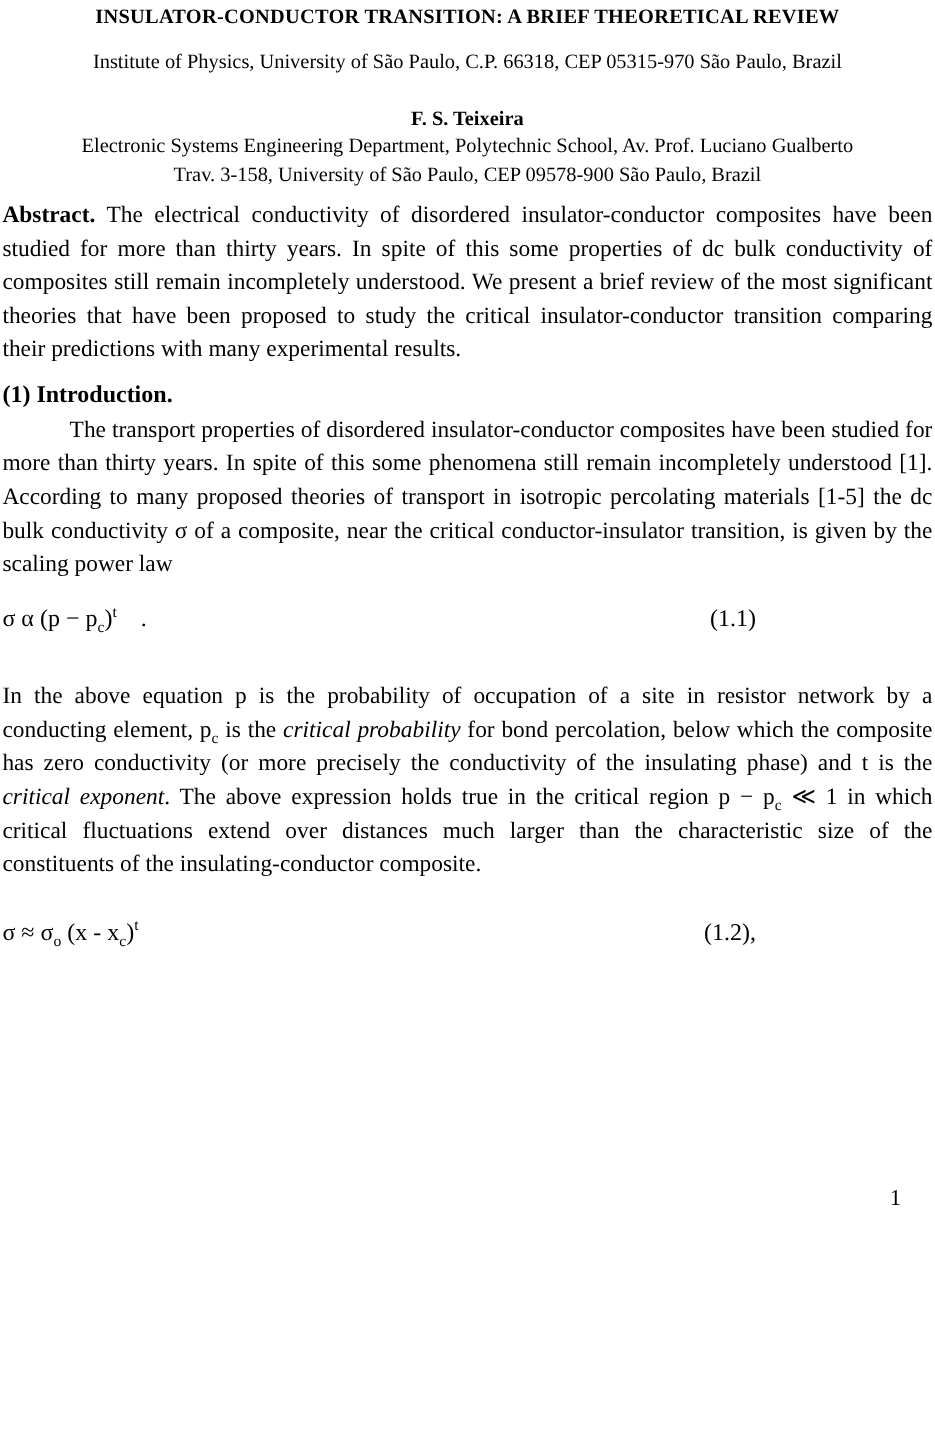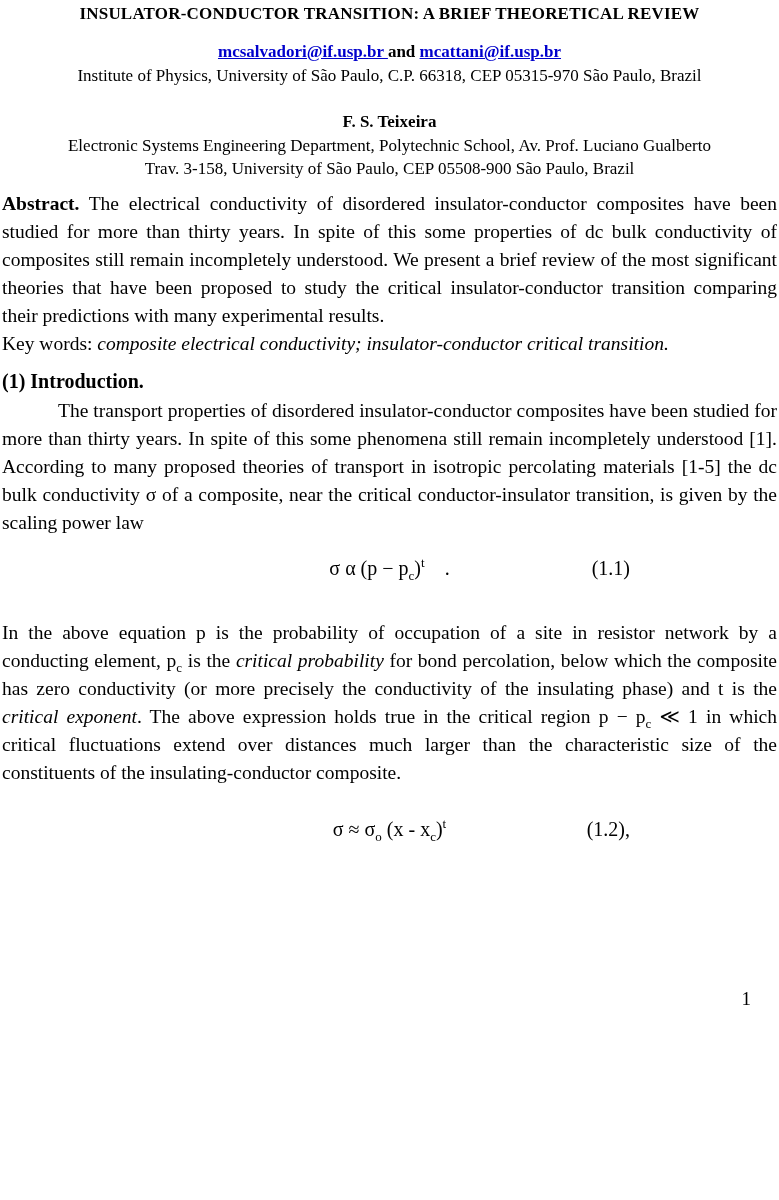--- a/index.html
+++ b/index.html
@@ -32,21 +32,21 @@
 
   .abstract { margin-top: 9px; }
   .keywords { margin-top: 0; }
 
   .section-heading {
     font-size: 20px; font-weight: bold; margin: 9px 0 0 0; line-height: 28px;
   }
   .p1 { margin-top: 2px; }
 
   .equation {
-    position: relative; text-align: center;
+    position: relative; 
     font-size: 20px; line-height: 28px;
   }
   .eq-1 { margin: 17px 0 37px 0; }
   .eq-2 { margin: 28px 0 0 0; }
   .eq-label { position: absolute; right: 147px; top: 0; }
 
   sub { font-size: 13px; line-height: 0; }
   sup { font-size: 13px; line-height: 0; }
 
   .b { font-weight: bold; }
@@ -59,33 +59,31 @@
   }
 </style>
 </head>
 <body>
 
 <div class="page">
 
   <h1 class="title">INSULATOR-CONDUCTOR TRANSITION: A BRIEF THEORETICAL REVIEW</h1>
 
   <div class="center-block authors-1">
-    <div class="email-line"><span class="link" style="color: rgb(0, 0, 204);">mcsalvadori@if.usp.br </span><span class="b"> and </span><span class="link" style="color: rgb(0, 0, 204);"> mcattani@if.usp.br</span></div>
     <div>Institute of Physics, University of São Paulo, C.P. 66318, CEP 05315-970 São Paulo, Brazil</div>
   </div>
 
   <div class="center-block authors-2">
     <div class="bold">F. S. Teixeira</div>
     <div class="wrap-narrow">Electronic Systems Engineering Department, Polytechnic School, Av. Prof. Luciano Gualberto</div>
-    <div>Trav. 3-158, University of São Paulo, CEP 05508-900 São Paulo, Brazil</div>
+    <div>Trav. 3-158, University of São Paulo, CEP 09578-900 São Paulo, Brazil</div>
   </div>
 
   <p class="body-text justify abstract"><span class="b">Abstract.</span><span> The electrical conductivity of disordered insulator-conductor composites have been studied for more than thirty years. In spite of this some properties of dc bulk conductivity of composites still remain incompletely understood. We present a brief review of the most significant theories that have been proposed to study the critical insulator-conductor transition comparing their predictions with many experimental results.</span></p>
 
-  <p class="body-text keywords"><span>Key words: </span><span class="i">composite electrical conductivity; insulator-conductor critical transition.</span></p>
 
   <h2 class="section-heading">(1) Introduction.</h2>
 
   <p class="body-text justify indent p1">The transport properties of disordered insulator-conductor composites have been studied for more than thirty years. In spite of this some phenomena still remain incompletely understood [1]. According to many proposed theories of transport in isotropic percolating materials [1-5] the dc bulk conductivity σ of a composite, near the critical conductor-insulator transition, is given by the scaling power law</p>
 
   <div class="equation eq-1">
     <span class="eq-body"><span>σ α (p − p</span><sub>c</sub><span>)</span><sup>t</sup><span>&nbsp;&nbsp;&nbsp;&nbsp;.</span></span>
     <span class="eq-label">(1.1)</span>
   </div>
 

